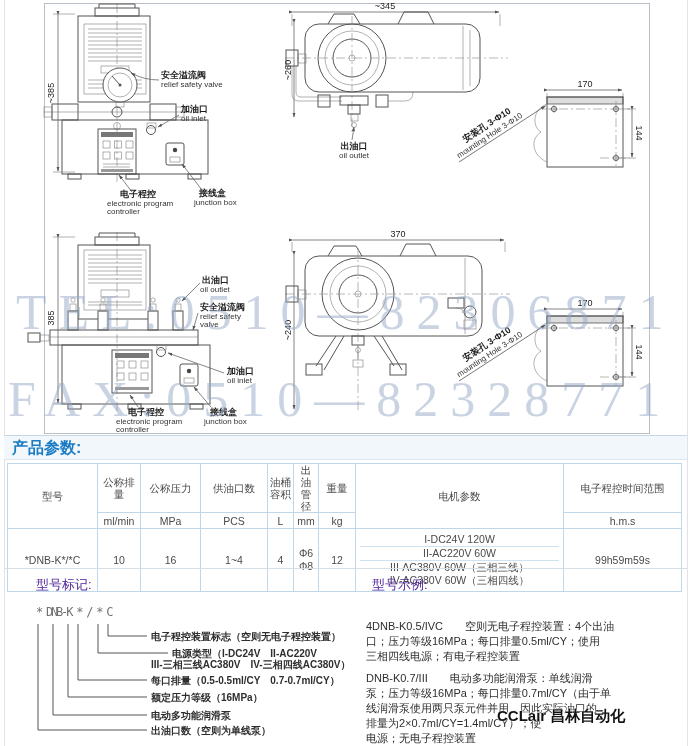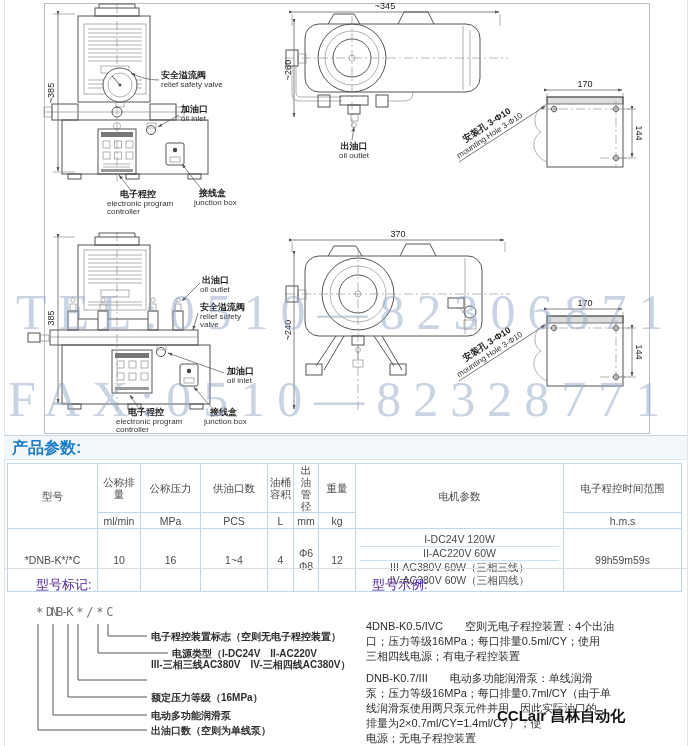--- a/index.html
+++ b/index.html
@@ -362,20 +362,21 @@
       <path d="M78 59 V115 H147"></path>
       <path d="M68 59 V132 H147"></path>
       <path d="M53 59 V150 H147"></path>
       <path d="M38 59 V165 H147"></path>
     </g>
   </svg>
 
   <div class="tree-label" style="left:151px;top:630px">电子程控装置标志（空则无电子程控装置）</div>
   <div class="tree-label" style="left:172px;top:647px">电源类型（I-DC24V　II-AC220V</div>
   <div class="tree-label" style="left:151px;top:658px">III-三相三线AC380V　IV-三相四线AC380V）</div>
+  <div class="tree-label" style="left:151px;top:674px">每口排量（0.5-0.5ml/CY　0.7-0.7ml/CY）</div>
   <div class="tree-label" style="left:151px;top:691px">额定压力等级（16MPa）</div>
   <div class="tree-label" style="left:151px;top:709px">电动多功能润滑泵</div>
   <div class="tree-label" style="left:151px;top:724px">出油口数（空则为单线泵）</div>
 
   <div class="sec-title" style="left:372px;top:576px">型号示例:</div>
   <div class="ex-line" style="top:620px">4DNB-K0.5/IVC　　空则无电子程控装置：4个出油</div>
   <div class="ex-line" style="top:635px">口；压力等级16MPa；每口排量0.5ml/CY；使用</div>
   <div class="ex-line" style="top:650px">三相四线电源；有电子程控装置</div>
   <div class="ex-line" style="top:672px">DNB-K0.7/III　　电动多功能润滑泵：单线润滑</div>
   <div class="ex-line" style="top:687px">泵；压力等级16MPa；每口排量0.7ml/CY（由于单</div>

